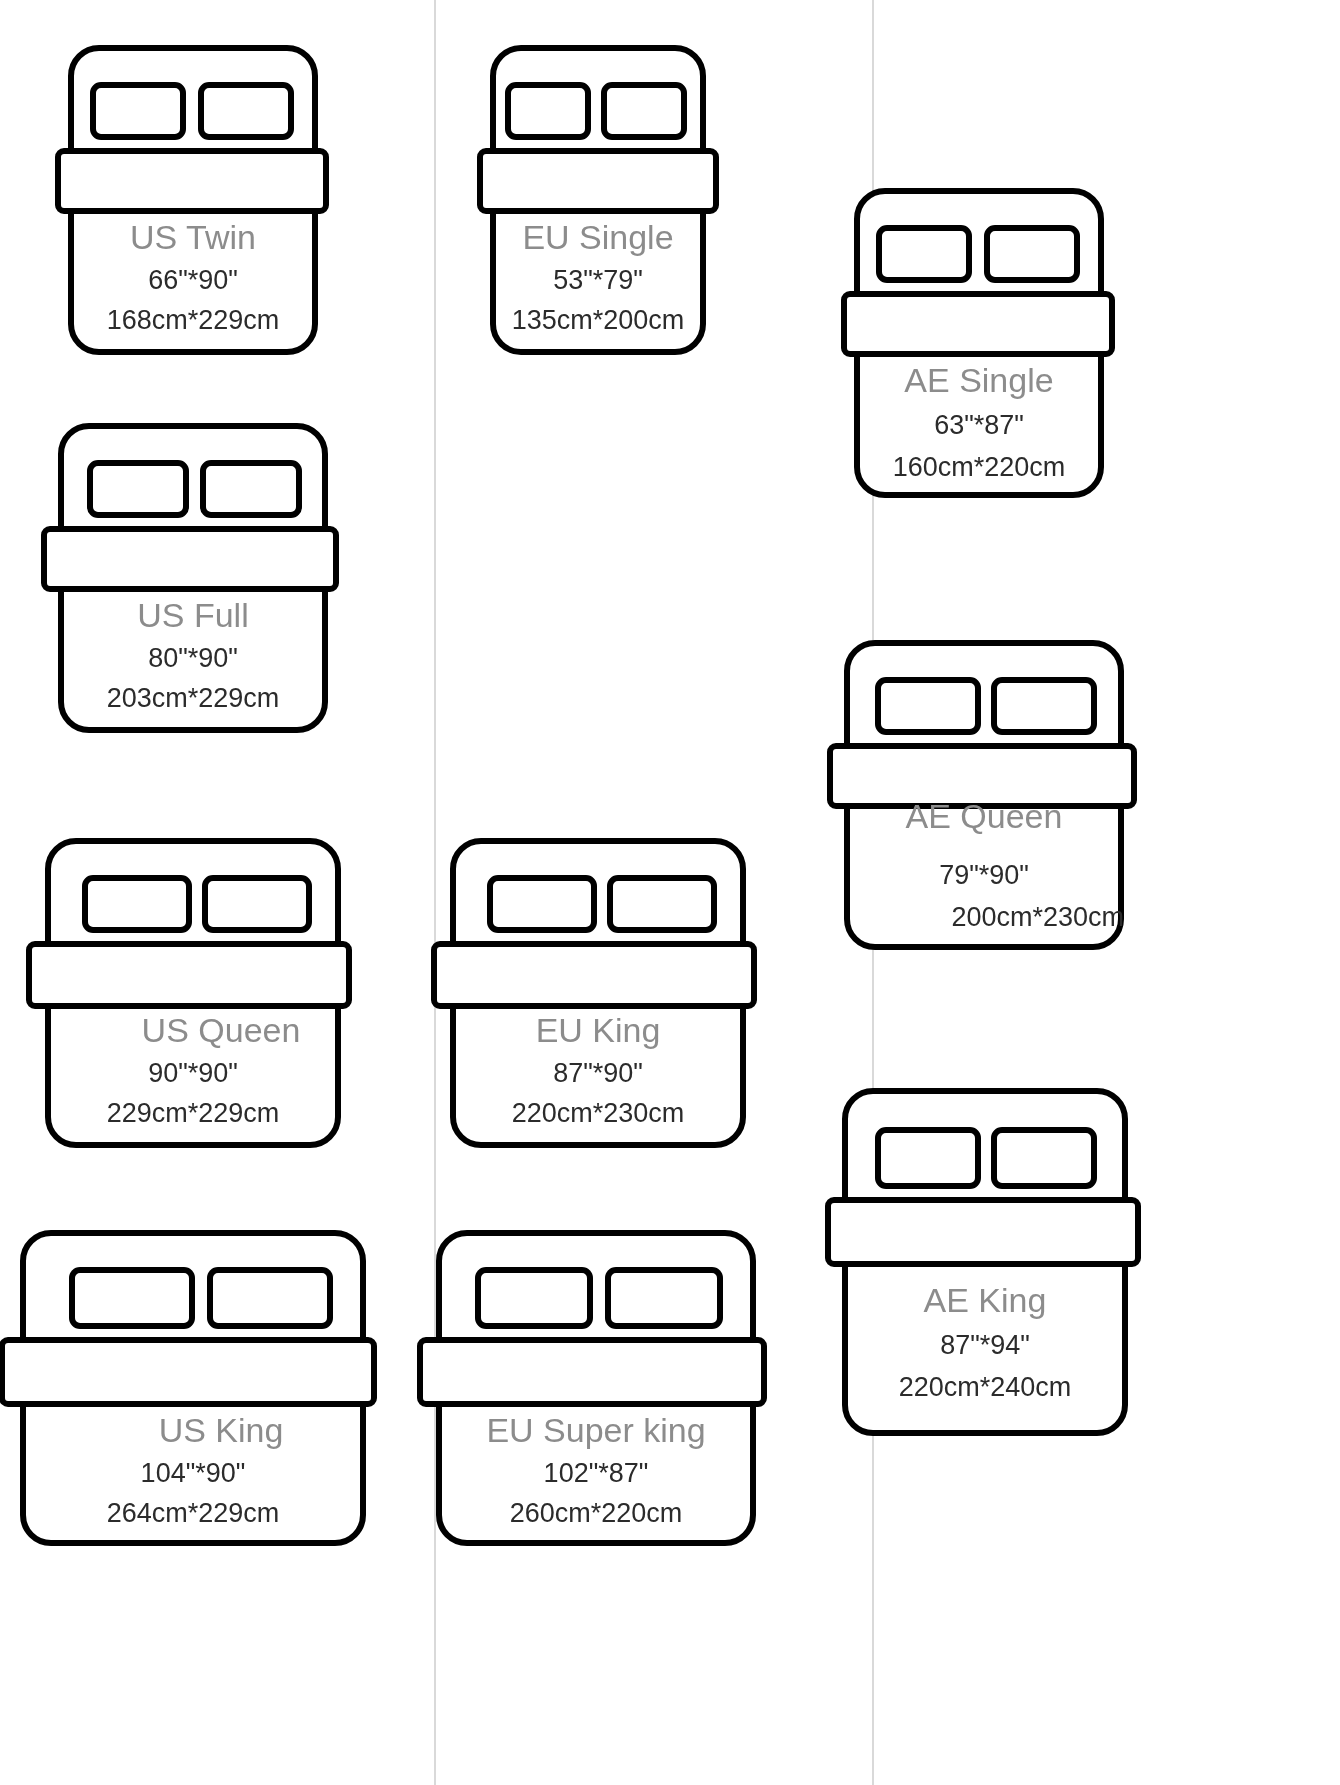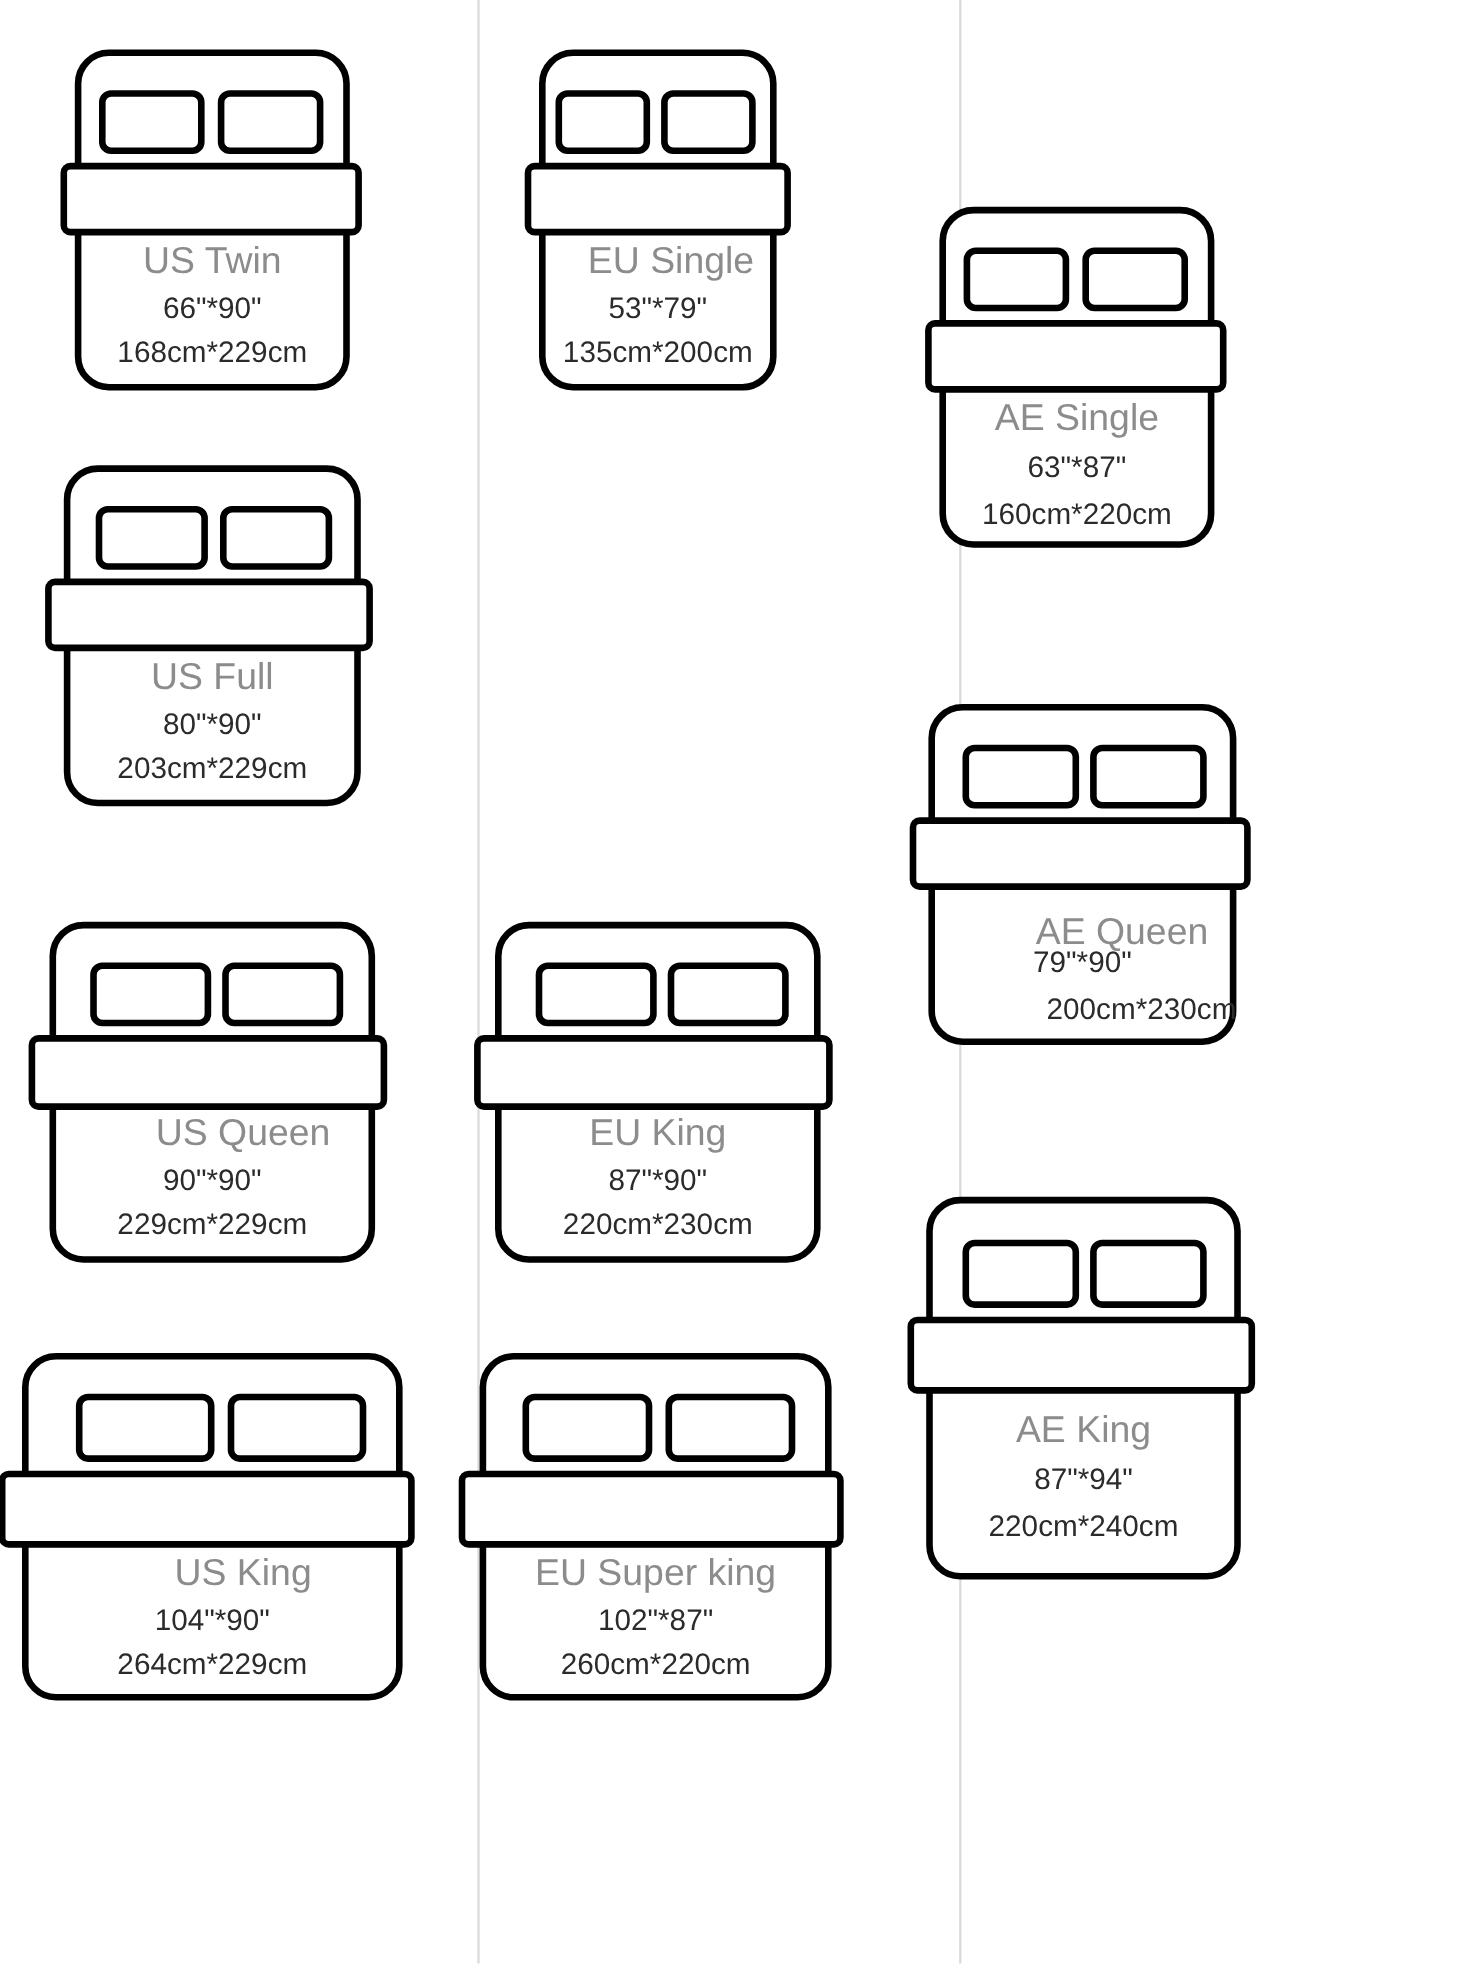--- a/index.html
+++ b/index.html
@@ -120,21 +120,21 @@
 
   <div class="col" style="left:436px;width:436px;">
 
     <div class="bed" style="left:54px;top:45px;width:216px;height:310px;">
       <svg width="216" height="310" viewBox="0 0 216 310">
         <rect x="3" y="3" width="210" height="304" rx="28" ry="28" fill="#fff" stroke="#000" stroke-width="6"></rect>
         <rect x="18" y="40" width="80" height="52" rx="8" ry="8" fill="#fff" stroke="#000" stroke-width="6"></rect>
         <rect x="114" y="40" width="80" height="52" rx="8" ry="8" fill="#fff" stroke="#000" stroke-width="6"></rect>
         <rect x="-10" y="106" width="236" height="60" rx="6" ry="6" fill="#fff" stroke="#000" stroke-width="6"></rect>
       </svg>
-      <div class="bed-label" style="top:172px;padding-left:12px;">EU Single</div>
+      <div class="bed-label" style="top:172px;">EU Single</div>
       <div class="bed-dim" style="top:218px;">53"*79"</div>
       <div class="bed-dim" style="top:258px;">135cm*200cm</div>
     </div>
 
 
     <div class="bed" style="left:14px;top:838px;width:296px;height:310px;">
       <svg width="296" height="310" viewBox="0 0 296 310">
         <rect x="3" y="3" width="290" height="304" rx="28" ry="28" fill="#fff" stroke="#000" stroke-width="6"></rect>
         <rect x="40" y="40" width="104" height="52" rx="8" ry="8" fill="#fff" stroke="#000" stroke-width="6"></rect>
         <rect x="160" y="40" width="104" height="52" rx="8" ry="8" fill="#fff" stroke="#000" stroke-width="6"></rect>
@@ -172,21 +172,21 @@
       <div class="bed-dim" style="top:262px;">160cm*220cm</div>
     </div>
 
     <div class="bed" style="left:-30px;top:640px;width:280px;height:310px;">
       <svg width="280" height="310" viewBox="0 0 280 310">
         <rect x="3" y="3" width="274" height="304" rx="28" ry="28" fill="#fff" stroke="#000" stroke-width="6"></rect>
         <rect x="34" y="40" width="100" height="52" rx="8" ry="8" fill="#fff" stroke="#000" stroke-width="6"></rect>
         <rect x="150" y="40" width="100" height="52" rx="8" ry="8" fill="#fff" stroke="#000" stroke-width="6"></rect>
         <rect x="-14" y="106" width="304" height="60" rx="6" ry="6" fill="#fff" stroke="#000" stroke-width="6"></rect>
       </svg>
-      <div class="bed-label" style="top:187px;padding-left:36px;">AE Queen</div>
+      <div class="bed-label" style="top:156px;">AE Queen</div>
       <div class="bed-dim" style="top:218px;">79"*90"</div>
       <div class="bed-dim" style="top:260px;text-align:right;">200cm*230cm</div>
     </div>
 
     <div class="bed" style="left:-32px;top:1088px;width:286px;height:348px;">
       <svg width="286" height="348" viewBox="0 0 286 348">
         <rect x="3" y="3" width="280" height="342" rx="28" ry="28" fill="#fff" stroke="#000" stroke-width="6"></rect>
         <rect x="36" y="42" width="100" height="56" rx="8" ry="8" fill="#fff" stroke="#000" stroke-width="6"></rect>
         <rect x="152" y="42" width="100" height="56" rx="8" ry="8" fill="#fff" stroke="#000" stroke-width="6"></rect>
         <rect x="-14" y="112" width="310" height="64" rx="6" ry="6" fill="#fff" stroke="#000" stroke-width="6"></rect>

